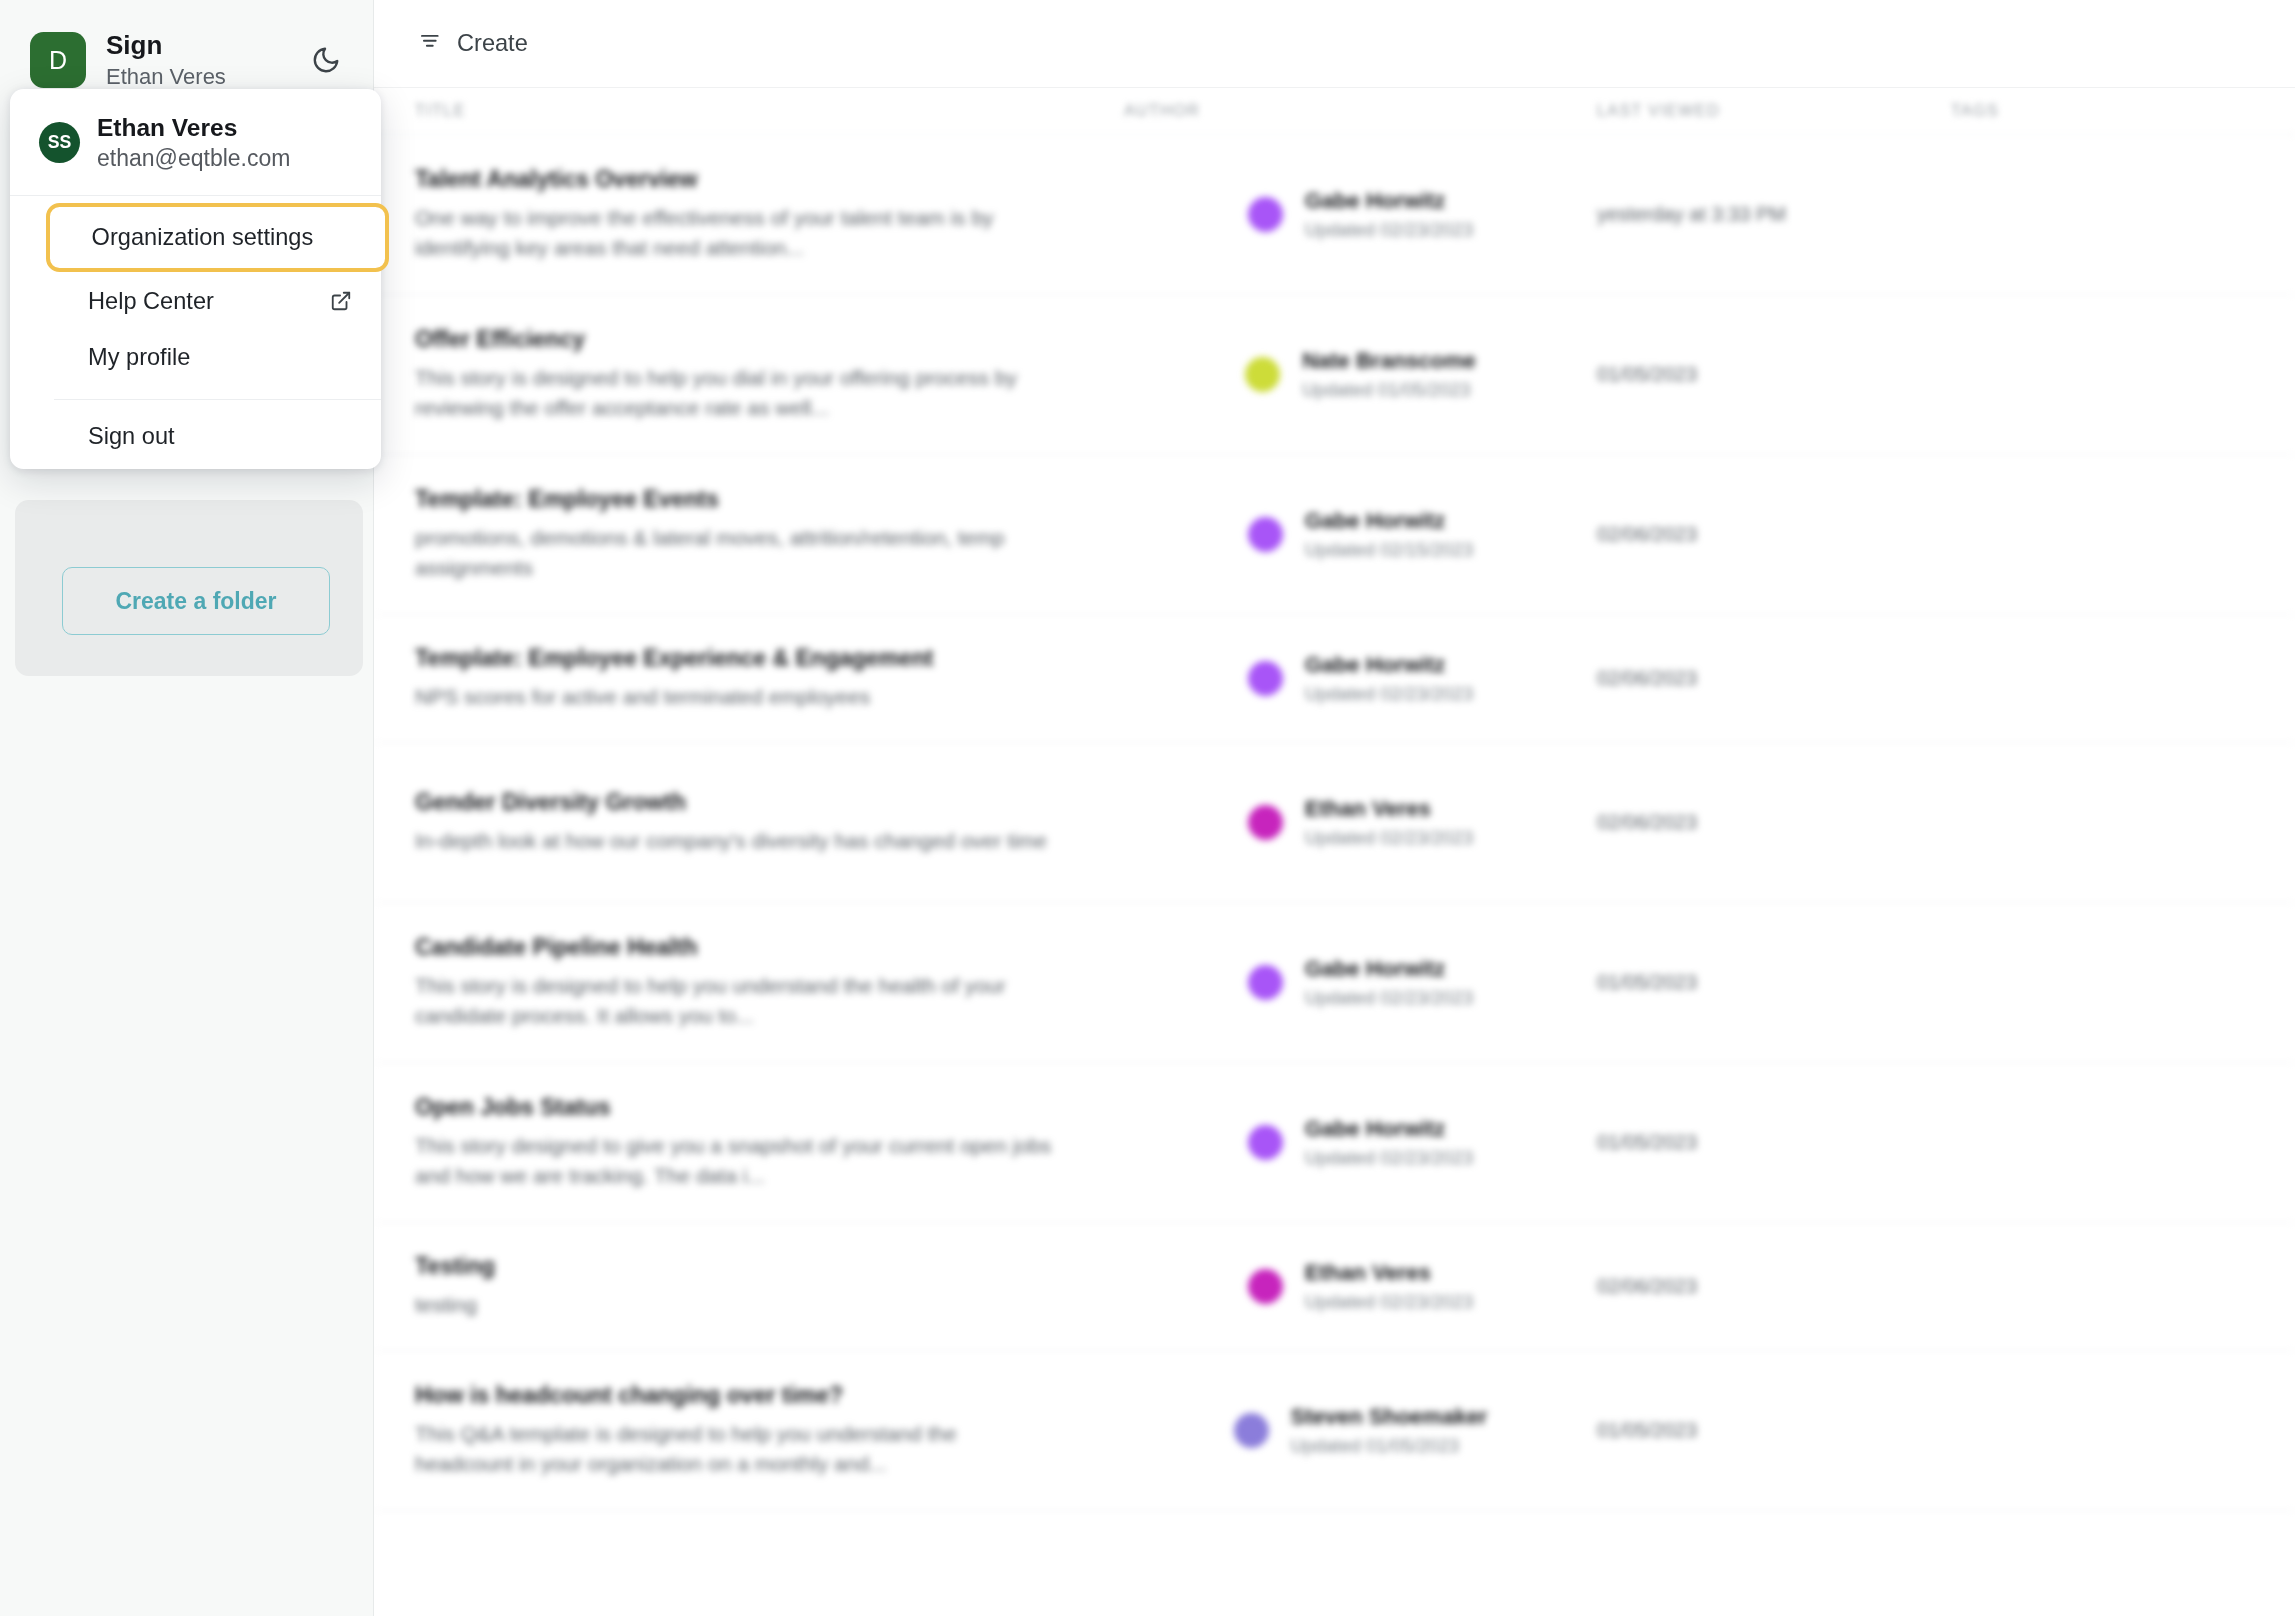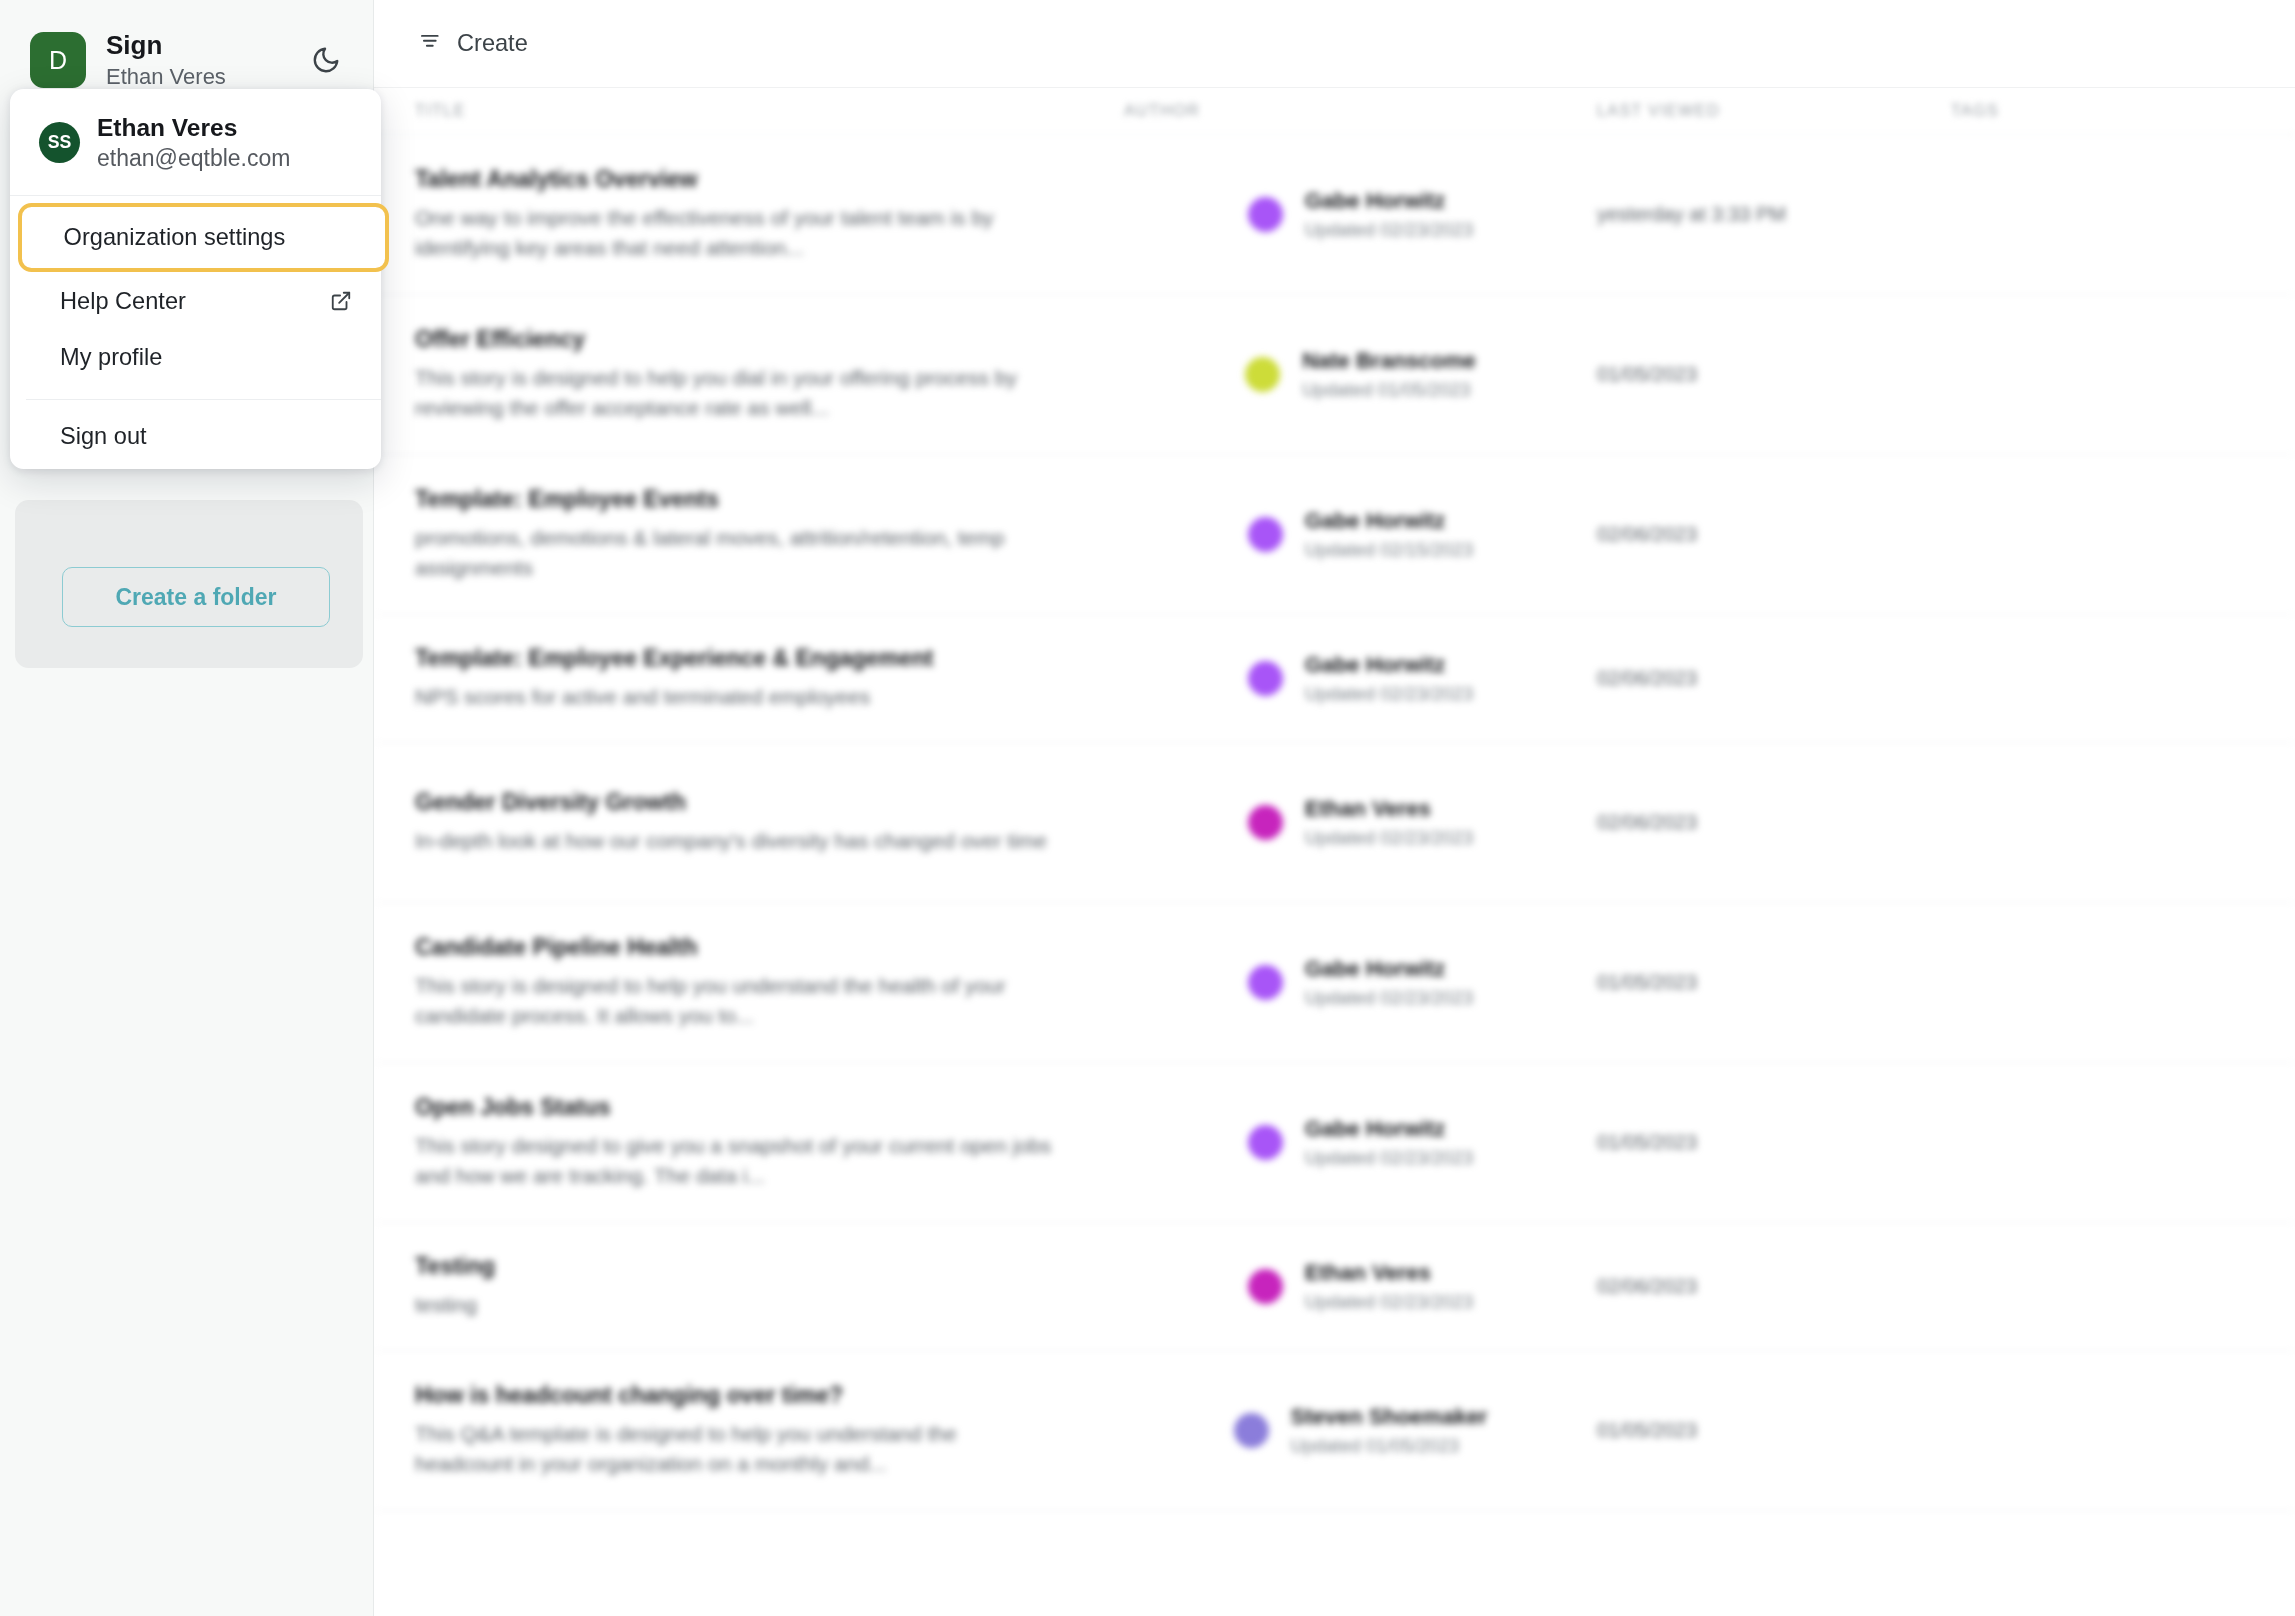--- a/index.html
+++ b/index.html
@@ -81,21 +81,21 @@
   }
   .folder-text {
     font-size: 23px;
     line-height: 1.52;
     color: #2c3135;
     max-width: 278px;
   }
   .create-folder-btn {
     margin-top: 30px;
     width: 268px;
-    height: 60px;
+    height: 68px;
     border: 1.3px solid #8ccbd2;
     border-radius: 10px;
     background: transparent;
     color: #4fa8b4;
     font-family: inherit;
     font-size: 23px;
     font-weight: 700;
     cursor: pointer;
     display: flex;
     align-items: center;
@@ -130,21 +130,21 @@
     color: #fff;
     font-size: 17.7px;
     font-weight: 600;
     display: flex; align-items: center; justify-content: center;
     flex: 0 0 41px;
   }
   .menu-id-text { display: flex; flex-direction: column; gap: 4.2px; }
   .menu-id-name { font-size: 24.5px; font-weight: 700; color: #16181c; line-height: 1.12; }
   .menu-id-email { font-size: 23px; color: #55595f; line-height: 1.12; }
 
-  .menu-list { padding: 5px 0 0 16px; }
+  .menu-list { padding: 5px 0 0 16px; margin-left: 28px; }
 
   .menu-item {
     position: relative;
     display: flex;
     align-items: center;
     justify-content: space-between;
     height: 56px;
     padding: 0 29px 0 34px;
     font-size: 23.6px;
     color: #1f2328;

